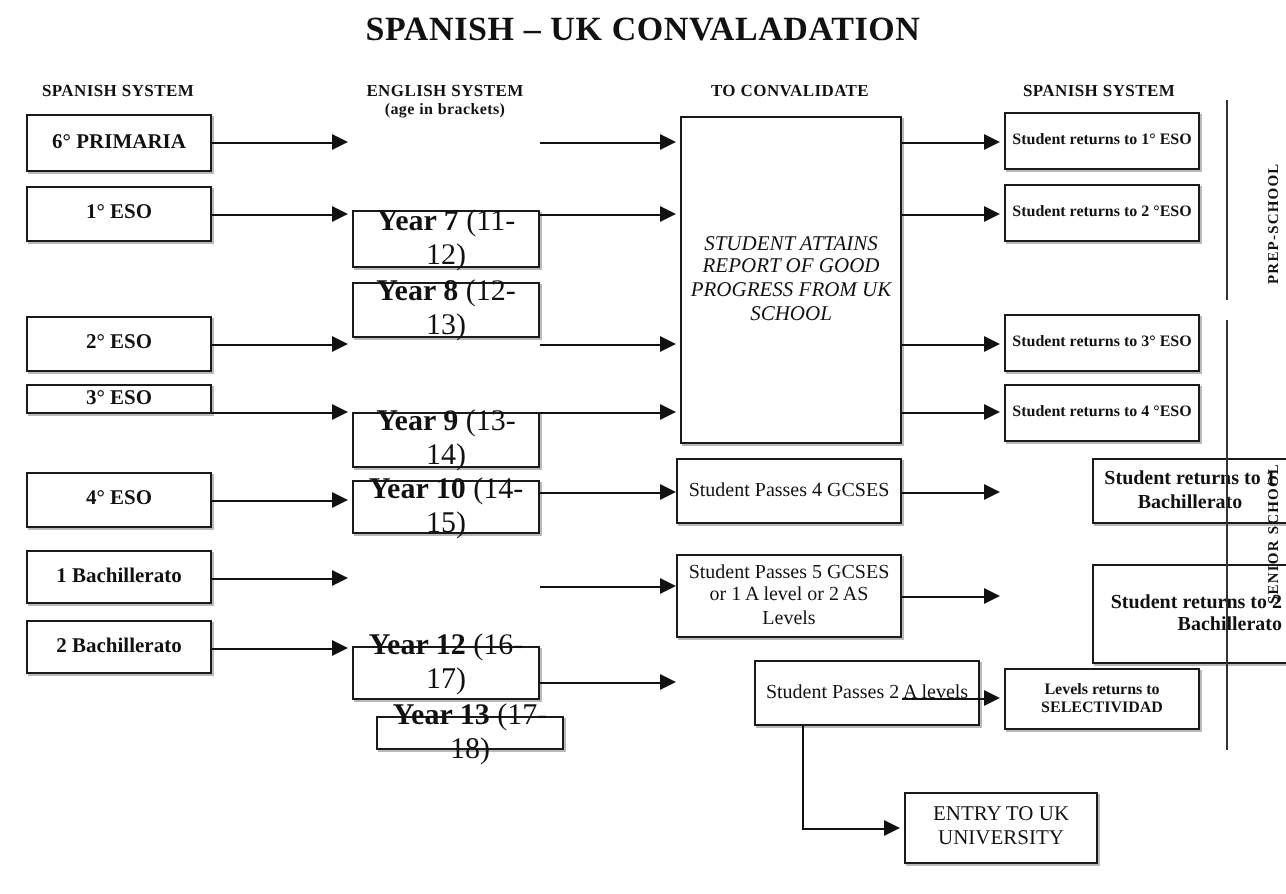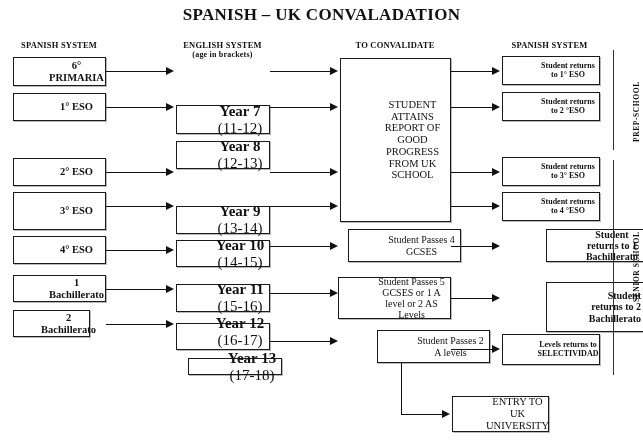--- a/index.html
+++ b/index.html
@@ -24,21 +24,20 @@
   }
   .col-head .sub{display:block;font-size:8px;font-weight:bold;}
 
   
   .box{
     position:absolute;box-sizing:border-box;
     border:1px solid #1a1a1a;background:#ffffff;
     display:flex;align-items:center;justify-content:center;
     text-align:center;line-height:1.12;
     box-shadow:1px 1px 0 #b9b9b9;
-    padding-left:34px;
   }
   .box span{display:block;padding:0 2px;}
 
   .b-left{font-size:10.5px;font-weight:bold;}
   .b-eng{font-size:15px;margin-top:48px;}
   .b-eng b{font-weight:bold;}
   .b-eng i{font-style:normal;}
   .b-center{font-size:10.5px;font-weight:normal;}
   .b-right-sm{font-size:8px;font-weight:bold;}
   .b-right-lg{font-size:10px;font-weight:bold;margin-left:44px;}
@@ -86,69 +85,66 @@
     </div>
 
   <div class="box b-left" style="left:13px;top:93px;width:93px;height:28px;">
     <span>1° ESO</span>
     </div>
 
   <div class="box b-left" style="left:13px;top:158px;width:93px;height:28px;">
     <span>2° ESO</span>
     </div>
 
-  <div class="box b-left" style="left:13px;top:192px;width:93px;height:38px;">
+  <div class="box b-left" style="left:13px;top:192px;width:93px;height:15px;">
     <span>3° ESO</span>
     </div>
 
   <div class="box b-left" style="left:13px;top:236px;width:93px;height:28px;">
     <span>4° ESO</span>
     </div>
 
   <div class="box b-left" style="left:13px;top:275px;width:93px;height:27px;">
     <span>1 Bachillerato</span>
     </div>
 
-  <div class="box b-left" style="left:13px;top:310px;width:77px;height:27px;">
+  <div class="box b-left" style="left:13px;top:310px;width:93px;height:27px;">
     <span>2 Bachillerato</span>
     </div>
 
   <div class="box b-eng" style="left:176px;top:57px;width:94px;height:29px;">
     <span><b>Year 7</b> <i>(11-12)</i></span>
     </div>
 
   <div class="box b-eng" style="left:176px;top:93px;width:94px;height:28px;">
     <span><b>Year 8</b> <i>(12-13)</i></span>
     </div>
 
   <div class="box b-eng" style="left:176px;top:158px;width:94px;height:28px;">
     <span><b>Year 9</b> <i>(13-14)</i></span>
     </div>
 
   <div class="box b-eng" style="left:176px;top:192px;width:94px;height:27px;">
     <span><b>Year 10</b> <i>(14-15)</i></span>
     </div>
 
-  <div class="box b-eng" style="left:176px;top:236px;width:94px;height:28px;">
-    <span><b>Year 11</b> <i>(15-16)</i></span>
-    </div>
 
   <div class="box b-eng" style="left:176px;top:275px;width:94px;height:27px;align-items:flex-end;">
     <span><b>Year 12</b> <i>(16-17)</i></span>
     </div>
 
   <div class="box b-eng" style="left:188px;top:310px;width:94px;height:17px;">
     <span><b>Year 13</b> <i>(17-18)</i></span>
     </div>
 
-  <div class="box b-center" style="left:340px;top:58px;width:111px;height:164px;">
+  <div class="box b-center" style="left:340px;top:58px;width:111px;height:164px;font-style:italic;">
     <span>STUDENT ATTAINS REPORT OF GOOD PROGRESS FROM UK SCHOOL</span>
     </div>
 
-  <div class="box b-pass" style="left:348px;top:229px;width:113px;height:33px;">
+  <div class="box b-pass" style="left:338px;top:229px;width:113px;height:33px;">
     <span>Student Passes 4 GCSES</span>
     </div>
 
   <div class="box b-pass" style="left:338px;top:277px;width:113px;height:42px;">
     <span>Student Passes 5 GCSES or 1 A level or 2 AS Levels</span>
     </div>
 
   <div class="box b-pass" style="left:338px;top:330px;width:113px;height:33px;margin-left:39px;">
     <span>Student Passes 2 A levels</span>
     </div>

